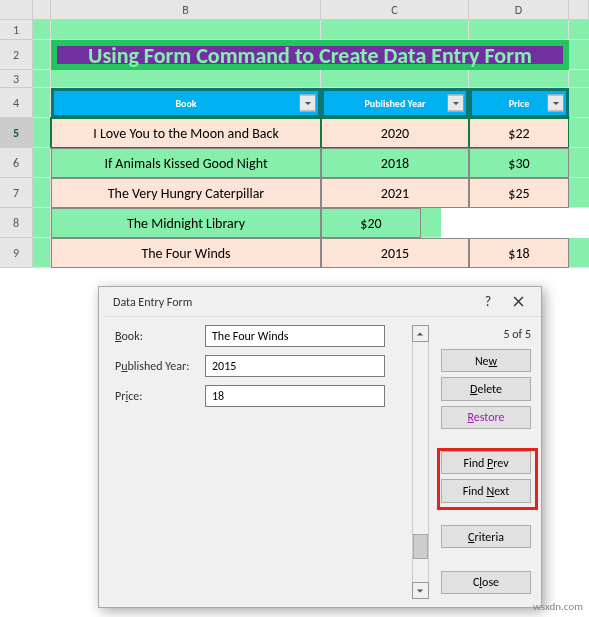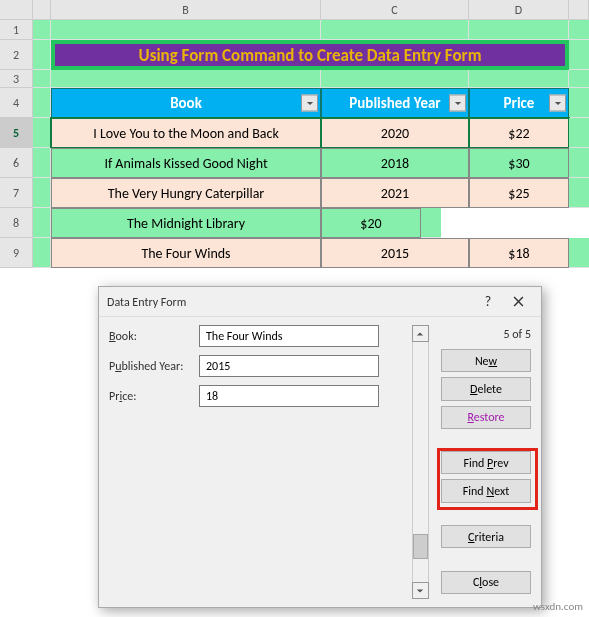--- a/index.html
+++ b/index.html
@@ -49,31 +49,31 @@
       background: #86efac;
     }
     .cA { width: 18px; min-width: 18px; }
     .cB { width: 270px; min-width: 270px; }
     .cC { width: 148px; min-width: 148px; }
     .cD { width: 100px; min-width: 100px; }
     .cE { width: 20px; min-width: 20px; border-right: none; }
 
     .title-banner {
       background: #7030a0;
-      color: #eab308;
+      color: #86efac;
       font-weight: 700;
-      font-size: 17px;
-      border: 4px solid #22c55e;
+      font-size: 22px;
+      border: 6px solid #22c55e;
     }
     .th {
       background: #00b0f0;
       color: #fff;
       font-weight: 700;
-      font-size: 15px;
-      border: 1px solid #0f766e;
+      font-size: 10px;
+      border: 3px solid #0f766e;
       position: relative;
     }
     .drop {
       position: absolute;
       right: 2px; top: 50%;
       transform: translateY(-50%);
       width: 17px; height: 17px;
       background: #e8e8e8;
       border: 1px solid #999;
       display: flex;
@@ -88,20 +88,21 @@
     
     .dialog {
       position: absolute;
       left: 98px; top: 286px;
       width: 444px; height: 322px;
       background: #f0f0f0;
       border: 1px solid #aaa;
       box-shadow: 3px 3px 12px rgba(0,0,0,.35);
       font-size: 12px;
       color: #333;
+      padding-left: 6px;
     }
     .dlg-titlebar {
       display: flex;
       align-items: center;
       height: 30px;
       padding: 0 8px;
       border-bottom: 1px solid #ddd;
     }
     .dlg-title { flex: 1; font-size: 12px; }
     .dlg-help, .dlg-close {

